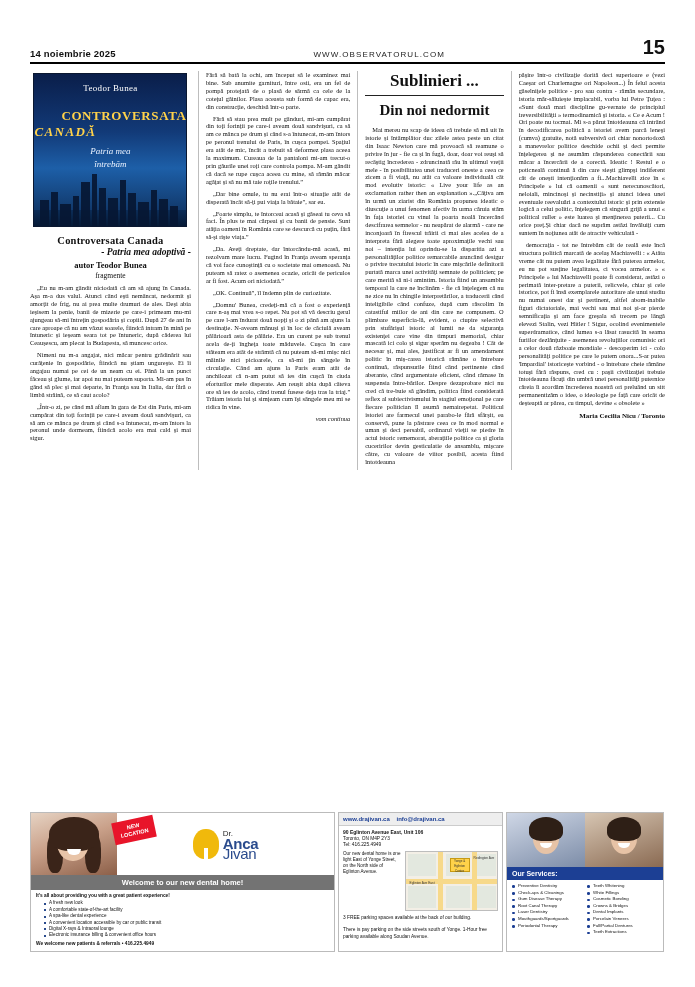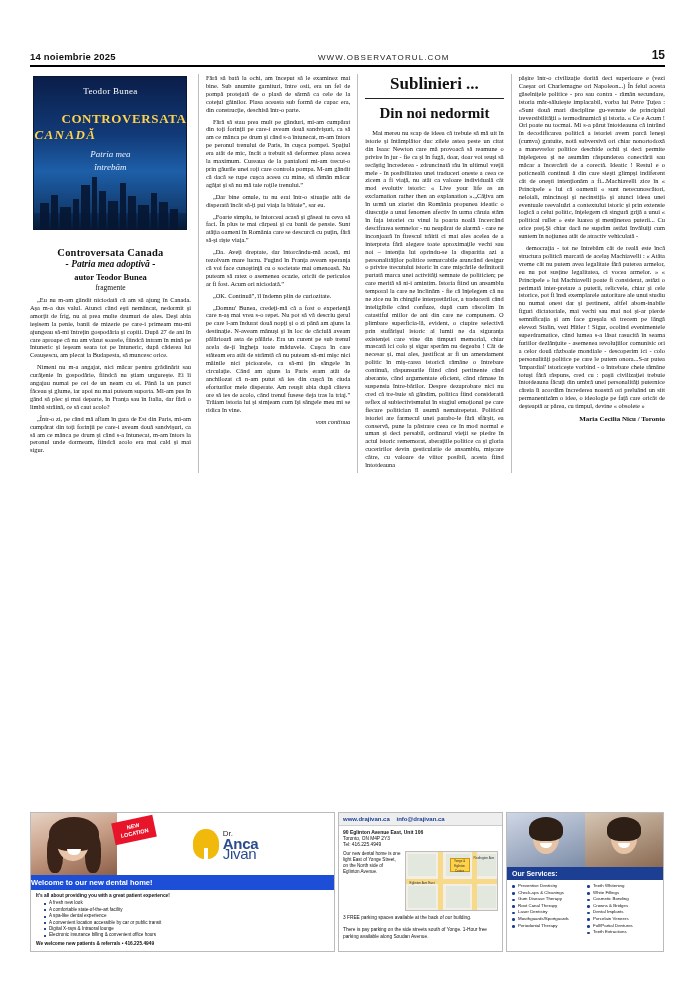--- a/index.html
+++ b/index.html
@@ -4,30 +4,30 @@
 <style>
   html,body{margin:0;padding:0;}
   body{
     width:695px;height:987px;
     background:#ffffff;
     font-family:"Liberation Serif", serif;
     color:#111;
     overflow:hidden;
   }
   .page{position:relative;width:695px;height:987px;background:#fff;}
-  .inner{position:absolute;left:30px;top:48px;width:635px;}
+  .inner{position:absolute;left:30px;top:36px;width:635px;}
 
   
   .masthead{
     display:flex;align-items:flex-end;justify-content:space-between;
     border-bottom:2px solid #000;padding-bottom:3px;
   }
   .mast-date{font-family:"Liberation Sans",sans-serif;font-size:9.5px;font-weight:bold;letter-spacing:.2px;}
   .mast-site{font-family:"Liberation Sans",sans-serif;font-size:8px;letter-spacing:1.1px;color:#222;}
-  .mast-page{font-family:"Liberation Sans",sans-serif;font-size:12px;font-weight:bold;}
+  .mast-page{font-family:"Liberation Sans",sans-serif;font-size:20px;font-weight:bold;}
 
   
   .cols{display:flex;gap:0;margin-top:7px;}
   .col{width:158px;padding:0 5px;box-sizing:border-box;}
   .col.c1{width:170px;padding-left:0;}
   .col.c2{width:158px;}
   .col.c3{width:152px;}
   .col.c4{width:155px;padding-right:0;}
   .vline{width:1px;background:#bdbdbd;margin:0 2px;}
 
@@ -43,21 +43,21 @@
   .rule{height:1px;background:#222;margin:3px 0 5px 0;}
 
   p.body{
     font-size:6.4px;line-height:7.9px;text-align:justify;margin:0 0 4px 0;
     text-indent:7px;hyphens:auto;
   }
   p.body.noind{text-indent:0;}
 
   
   .cover{
-    width:152px;height:152px;margin:2px auto 17px auto;
+    width:152px;height:152px;margin:2px auto 8px auto;
     background:linear-gradient(180deg,#0a1e4a 0%,#123a78 38%,#1d5fa8 62%,#0d2b55 100%);
     position:relative;overflow:hidden;border:1px solid #0a1730;
   }
   .cover .author-top{
     position:absolute;top:9px;left:0;right:0;text-align:center;
     color:#fff;font-size:9px;font-family:"Liberation Serif",serif;letter-spacing:.3px;
   }
   .cover .t1{
     position:absolute;top:34px;left:0;right:0;text-align:right;
     color:#ffd24a;font-size:13px;font-weight:bold;letter-spacing:.6px;
@@ -72,21 +72,21 @@
   }
   .cover .t4{
     position:absolute;top:85px;left:0;right:0;text-align:center;
     color:#eaf2ff;font-size:9px;font-style:italic;
   }
   .skyline{position:absolute;bottom:0;left:0;right:0;height:60px;}
   .sk{position:absolute;bottom:0;background:#071733;opacity:.92;}
   .water{position:absolute;bottom:0;left:0;right:0;height:16px;background:linear-gradient(180deg,#0b2c57,#061a36);}
 
   .cap1{font-size:10.5px;font-weight:bold;text-align:center;margin-top:5px;letter-spacing:.2px;}
-  .cap2{font-size:9.5px;font-weight:bold;font-style:italic;text-align:center;margin-top:1px;}
+  .cap2{font-size:9.5px;font-weight:bold;font-style:italic;text-align:right;margin-top:1px;}
   .cap3{font-size:8.5px;font-weight:bold;text-align:center;margin-top:3px;}
   .cap4{font-size:7.5px;text-align:center;margin-top:1px;margin-bottom:4px;}
 
   .byline{font-size:7px;font-weight:bold;text-align:right;margin-top:5px;}
   .contin{font-size:6.4px;font-style:italic;text-align:right;margin-top:3px;}
 
   
   .ads{position:absolute;left:30px;top:812px;width:635px;height:140px;display:flex;gap:3px;}
   .ad{box-sizing:border-box;position:relative;overflow:hidden;}
 
@@ -123,22 +123,22 @@
   }
   .ad1 .tooth{
     width:26px;height:30px;background:#f0b90b;border-radius:48% 48% 42% 42%;position:relative;margin-right:4px;
   }
   .ad1 .tooth:after{content:"";position:absolute;bottom:0;left:11px;width:4px;height:11px;background:#fff;}
   .ad1 .nm{font-family:"Liberation Sans",sans-serif;line-height:10px;}
   .ad1 .nm .dr{font-size:8px;color:#2a2a2a;font-weight:normal;}
   .ad1 .nm .n1{font-size:15px;color:#2a4b8d;font-weight:bold;letter-spacing:-.3px;}
   .ad1 .nm .n2{font-size:15px;color:#2a4b8d;font-weight:normal;letter-spacing:-.3px;}
   .ad1 .welcome{
-    background:#1d4ed8;color:#fff;font-family:"Liberation Sans",sans-serif;
-    font-size:7.5px;font-weight:bold;padding:3px 0;
+    background:#737373;color:#fff;font-family:"Liberation Sans",sans-serif;
+    font-size:7.5px;font-weight:bold;text-align:center;padding:3px 0;
   }
   .ad1 .blurb{font-family:"Liberation Sans",sans-serif;font-size:4.6px;padding:3px 5px 0 5px;line-height:6.4px;}
   .ad1 .blurb b{font-size:4.8px;}
   .ad1 ul{margin:1px 0 0 0;padding-left:8px;}
   .ad1 li{list-style:none;position:relative;padding-left:5px;}
   .ad1 li:before{content:"";position:absolute;left:0;top:2.4px;width:2px;height:2px;background:#2a4b8d;}
   .ad1 .foot{font-family:"Liberation Sans",sans-serif;font-size:4.8px;font-weight:bold;padding:2px 5px 0 5px;}
 
   
   .ad2{width:165px;border:1px solid #bbb;background:#fff;}

